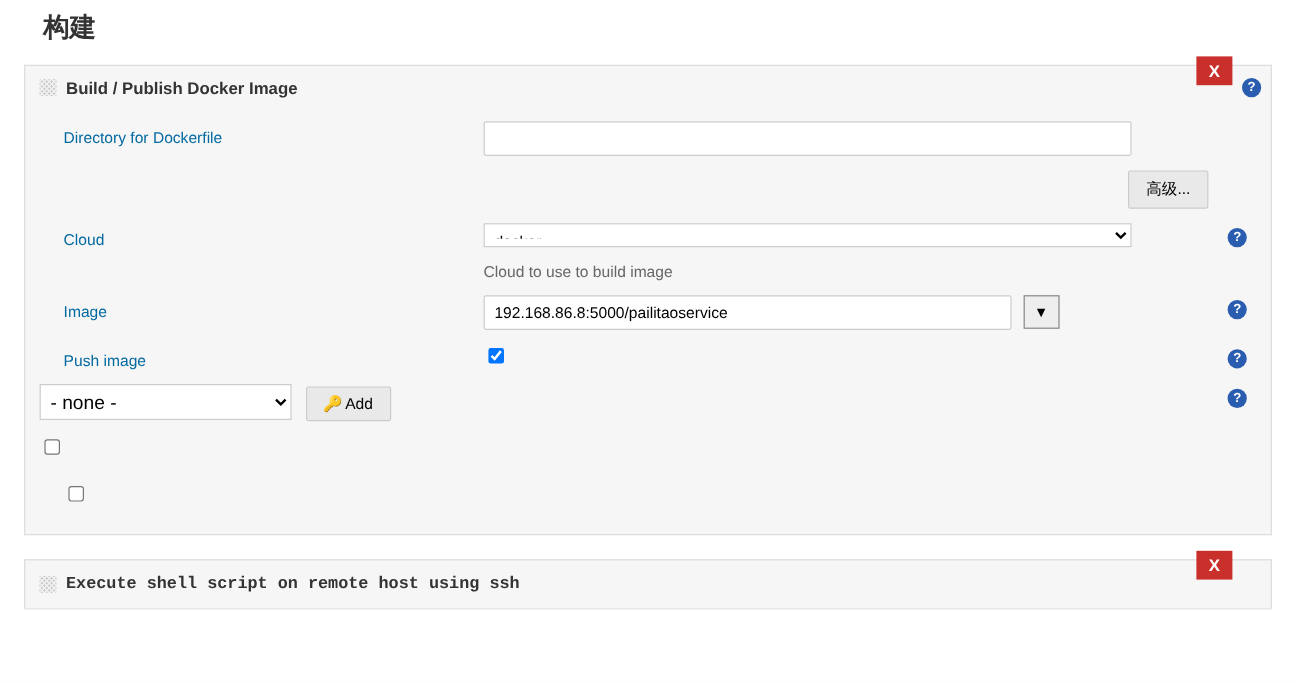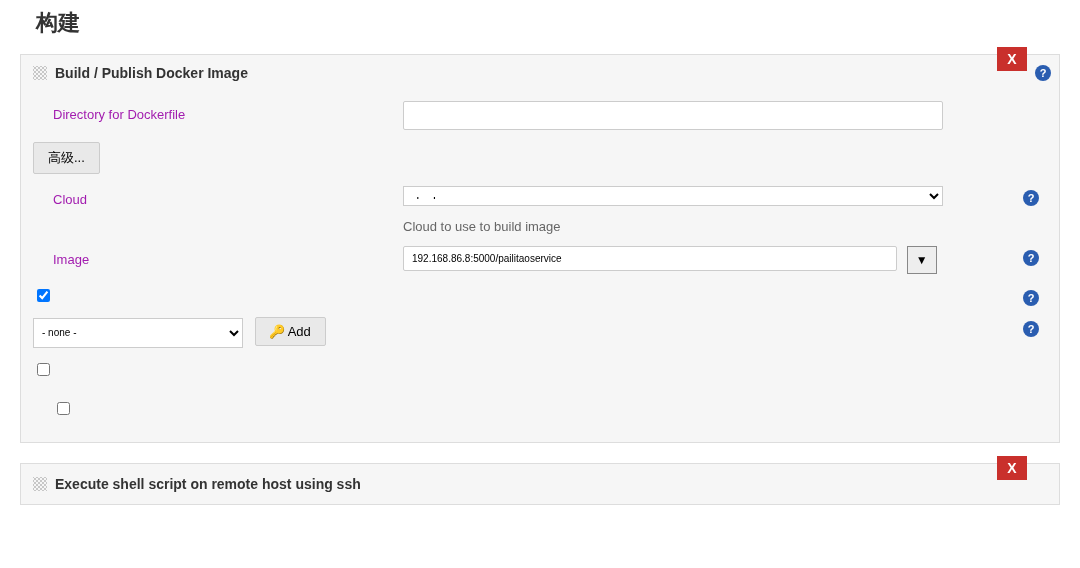--- a/index.html
+++ b/index.html
@@ -79,21 +79,21 @@
   .form-body { padding: 8px 12px 16px 12px; }
   .form-row {
     display: flex;
     align-items: flex-start;
     margin: 12px 0;
     position: relative;
   }
   .form-label {
     width: 370px;
     padding: 6px 0 0 20px;
-    color: #a21caf;
+    color: #0369a1;
     flex: 0 0 370px;
   }
   .form-field {
     flex: 1;
     padding-right: 40px;
     position: relative;
   }
   .form-help {
     color: #666;
     margin-top: 10px;
@@ -115,54 +115,55 @@
     border: 1px solid #ccc;
     background: #fff;
     font-size: 13px;
     height: 20px;
   }
   select.sel-narrow {
     width: 210px;
     padding: 6px 4px;
     border: 1px solid #ccc;
     background: #fff;
-    font-size: 10px;
+    font-size: 16px;
     height: 30px;
   }
   .btn {
     display: inline-flex;
     align-items: center;
     padding: 6px 14px;
     border: 1px solid #ccc;
     background: #e9e9e9;
     font-size: 13px;
     cursor: pointer;
     border-radius: 2px;
   }
   .advanced-row {
     display: flex;
+    justify-content: flex-end;
     padding-right: 40px;
     margin: 0 0;
   }
   .down-btn {
     width: 30px;
     height: 28px;
     border: 1px solid #888;
     background: #eee;
     cursor: pointer;
     font-size: 12px;
     vertical-align: top;
     margin-left: 6px;
   }
   .image-input {
-    width: 494px;
+    width: 440px;
     padding: 6px 8px;
     border: 1px solid #ccc;
     border-radius: 2px;
-    font-size: 10px;
+    font-size: 13px;
     background: #fff;
   }
   .row-help-icon {
     position: absolute;
     right: 8px;
     top: 4px;
     width: 16px;
     height: 16px;
     border-radius: 50%;
     background: #2a5db0;
@@ -186,21 +187,21 @@
     padding: 8px 0 8px 20px;
   }
   .wide-label-row label { margin-right: 16px; }
   input[type="checkbox"] { transform: scale(1.0); }
   .second-section {
     border: 1px solid #ddd;
     background: #f6f6f6;
     margin: 0 8px 0 8px;
     position: relative;
   }
-  .second-section .section-header { padding: 12px 12px 12px 12px; }
+  .second-section .section-header { padding: 12px 12px 12px 12px; font-family: Liberation Mono, monospace; }
 </style>
 </head>
 <body>
 
 <h2 class="page-title">构建</h2>
 
 <div class="section">
 
   <button class="close-btn">X</button>
   <span class="help-icon header-help">?</span>
@@ -237,20 +238,21 @@
     <div class="form-row">
       <div class="form-label">Image</div>
       <div class="form-field">
         <input type="text" class="image-input" value="192.168.86.8:5000/pailitaoservice" style="">
         <button class="down-btn">▼</button>
         <span class="row-help-icon">?</span>
       </div>
     </div>
 
     <div class="form-row">
+      <div class="form-label">Push image</div>
       <div class="form-field">
         <input type="checkbox" checked="" style="">
         <span class="row-help-icon">?</span>
       </div>
     </div>
 
     <div class="form-row">
       <div class="form-field">
         <select class="sel-narrow">
           <option>- none -</option>

